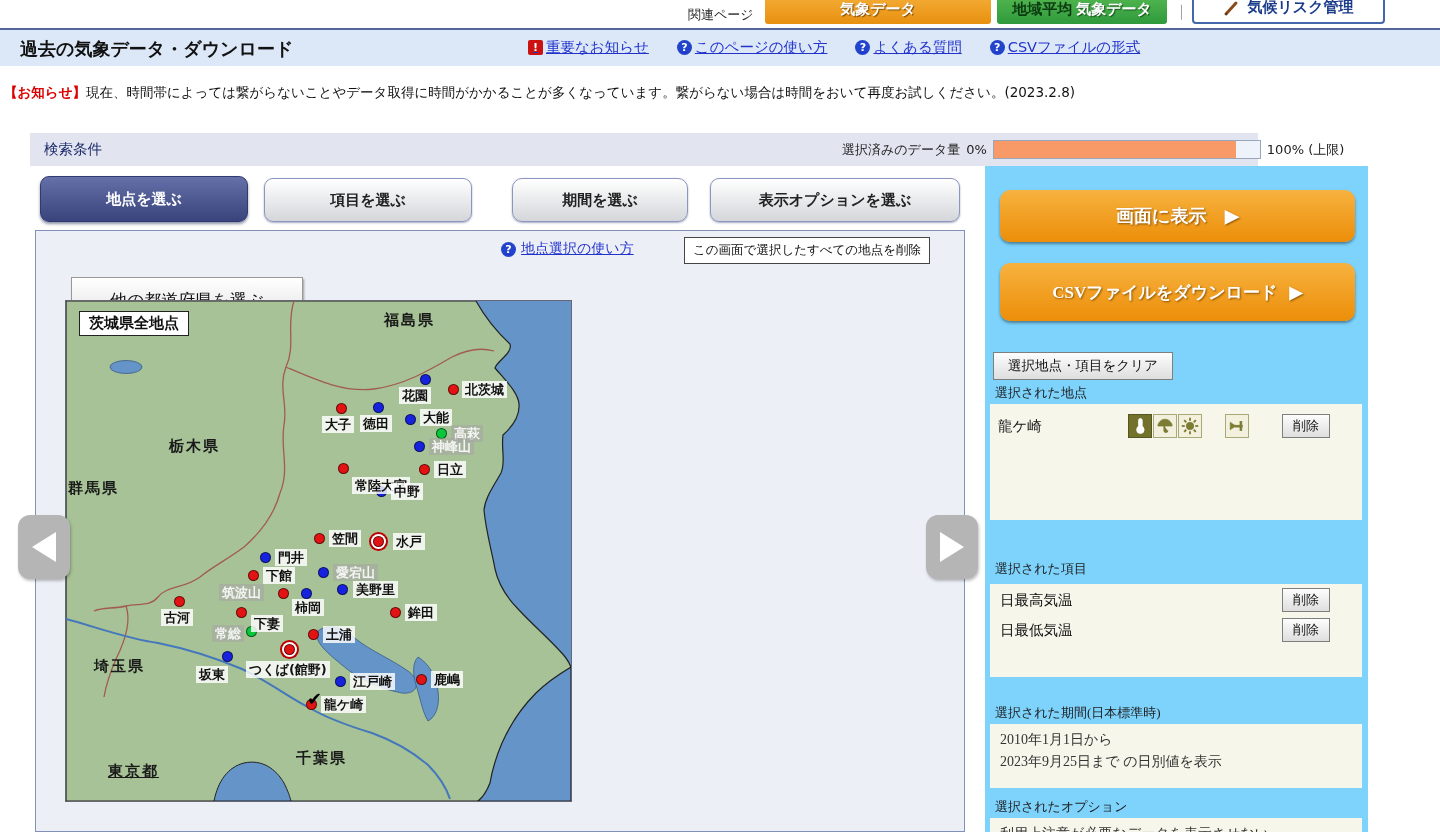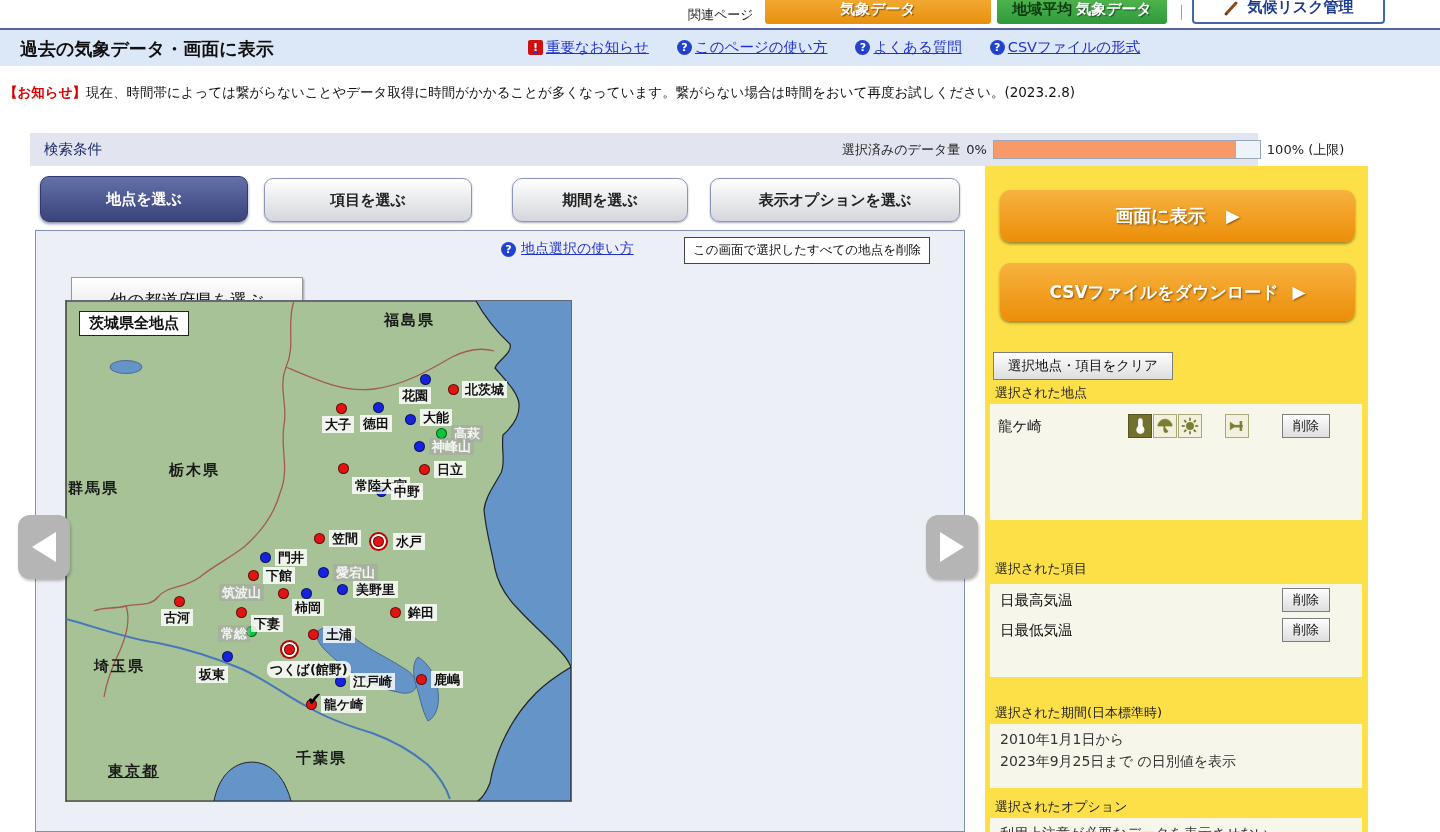--- a/index.html
+++ b/index.html
@@ -82,21 +82,21 @@
 
   .nav-arrow{position:absolute;width:52px;height:64px;background:#b5b5b5;border-radius:12px;
              display:flex;align-items:center;justify-content:center;cursor:pointer;z-index:5;
              box-shadow:1px 2px 3px rgba(0,0,0,.25);}
   .nav-arrow .tri-left{width:0;height:0;border-top:15px solid transparent;border-bottom:15px solid transparent;border-right:24px solid #fff;}
   .nav-arrow .tri-right{width:0;height:0;border-top:15px solid transparent;border-bottom:15px solid transparent;border-left:24px solid #fff;}
   .arrow-prev{left:18px;top:515px;}
   .arrow-next{left:926px;top:515px;}
 
   
-  .right-panel{position:absolute;left:985px;top:166px;width:383px;height:666px;background:#fde047;}
+  .right-panel{position:absolute;left:985px;top:166px;width:383px;height:666px;background:#7dd3fc;font-family:Liberation Serif, serif;}
   .btn-orange{position:absolute;left:15px;width:355px;border:none;border-radius:10px;cursor:pointer;
               background:linear-gradient(#f7b23f,#ec8e09);color:#fff;font-weight:bold;font-family:inherit;
               text-shadow:1px 1px 2px #8a5200;box-shadow:0 2px 3px rgba(0,0,0,.4);}
   .btn-display{top:24px;height:52px;font-size:18px;}
   .btn-csv{top:97px;height:58px;font-size:17px;}
   .gray-btn{background:linear-gradient(#fdfdfd,#dedede);border:1px solid #7e7e7e;color:#111;
             font-family:inherit;font-size:13px;cursor:pointer;}
   .clear-btn{position:absolute;left:8px;top:186px;padding:4px 14px;font-size:13.5px;}
   .sel-label{position:absolute;font-size:13px;color:#222;white-space:nowrap;}
   .box{position:absolute;left:5px;width:372px;background:#f7f6eb;}
@@ -137,21 +137,21 @@
     <div class="badge badge-outline">
       <svg width="18" height="18" viewBox="0 0 18 18">
         <path d="M3 15 L13 4" stroke="#8a4a1a" stroke-width="3" stroke-linecap="round"></path>
         <path d="M2 16 L4.5 15.2 L3 13.6 Z" fill="#333"></path>
       </svg>
       <span>気候リスク管理</span>
     </div>
   </div>
 
   <div class="title-bar">
-    <h1 class="page-title">過去の気象データ・画面に表示</h1>
+    <h1 class="page-title">過去の気象データ・ダウンロード</h1>
     <div class="title-links" id="title-links">
         <a class="tlink">
           <span class="licon alert">!</span>
           <span>重要なお知らせ</span>
         </a>
         <a class="tlink">
           <span class="licon question">?</span>
           <span>このページの使い方</span>
         </a>
         <a class="tlink">
@@ -206,21 +206,21 @@
         <path d="M352,356 C362,362 370,374 372,390 C374,404 370,416 362,420 C356,410 354,396 350,384 C347,374 346,362 352,356 Z" fill="#6494c8" stroke="#3a5a88" stroke-width="0.8"></path>
         <ellipse cx="60" cy="66" rx="16" ry="6.5" fill="#6494c8" stroke="#3a5a88" stroke-width="0.8"></ellipse>
         <path d="M228,0 C220,22 230,45 220,66 C212,86 222,104 218,124 C214,148 224,168 214,192 C208,214 194,232 178,246 C162,258 146,266 134,276 C118,288 102,284 92,296 C84,306 72,302 60,305 C48,308 36,306 28,310" fill="none" stroke="#a25c4f" stroke-width="1.3"></path>
         <path d="M220,66 C248,78 278,92 308,88 C338,84 362,70 386,56 C400,49 414,46 428,50" fill="none" stroke="#a25c4f" stroke-width="1.3"></path>
         <path d="M60,305 C66,322 58,342 50,358 C44,372 40,384 38,396" fill="none" stroke="#a25c4f" stroke-width="1.3"></path>
         <path d="M0,318 C30,326 62,338 92,342 C122,348 152,358 176,368 C202,380 222,396 242,406 C262,418 286,426 306,432 C328,440 348,452 362,464 C372,474 380,486 384,498" fill="none" stroke="#4477bb" stroke-width="2"></path>
       </svg>
       <div class="map-title">茨城県全地点</div>
       <div id="map-overlay">
           <div class="pref-label" style="left: 318px; top: 10px;">福島県</div>
-          <div class="pref-label" style="left: 103px; top: 136px; margin-top: 24px;">栃木県</div>
+          <div class="pref-label" style="left: 103px; top: 136px;">栃木県</div>
           <div class="pref-label" style="left: 2px; top: 178px;">群馬県</div>
           <div class="pref-label" style="left: 28px; top: 356px;">埼玉県</div>
           <div class="pref-label" style="left: 42px; top: 461px; text-decoration: underline;">東京都</div>
           <div class="pref-label" style="left: 230px; top: 448px;">千葉県</div>
           <div class="st-dot blue" style="left: 354px; top: 73px;"></div>
           <div class="st-label" style="left: 333px; top: 86px;">花園</div>
           <div class="st-dot red" style="left: 382px; top: 83px;"></div>
           <div class="st-label" style="left: 396px; top: 80px;">北茨城</div>
           <div class="st-dot red" style="left: 270px; top: 102px;"></div>
           <div class="st-label" style="left: 256px; top: 115px;">大子</div>
@@ -254,25 +254,25 @@
           <div class="st-label" style="left: 287px; top: 280px;">美野里</div>
           <div class="st-dot blue" style="left: 235px; top: 287px;"></div>
           <div class="st-label" style="left: 226px; top: 298px;">柿岡</div>
           <div class="st-dot red" style="left: 108px; top: 295px;"></div>
           <div class="st-label" style="left: 95px; top: 308px;">古河</div>
           <div class="st-dot red" style="left: 170px; top: 306px;"></div>
           <div class="st-label" style="left: 185px; top: 314px;">下妻</div>
           <div class="st-dot red" style="left: 324px; top: 306px;"></div>
           <div class="st-label" style="left: 339px; top: 303px;">鉾田</div>
           <div class="st-dot green" style="left: 180px; top: 325px;"></div>
-          <div class="st-label ghost" style="left: 152px; top: 324px;">常総</div>
+          <div class="st-label ghost" style="left: 146px; top: 324px;">常総</div>
           <div class="st-dot red" style="left: 242px; top: 328px;"></div>
           <div class="st-label" style="left: 257px; top: 325px;">土浦</div>
           <div class="st-dot red ring" style="left: 218px; top: 343px;"></div>
-          <div class="st-label" style="left: 201px; top: 360px; border-radius: 7px;">つくば(館野)</div>
+          <div class="st-label" style="left: 180px; top: 360px;">つくば(館野)</div>
           <div class="st-dot blue" style="left: 156px; top: 350px;"></div>
           <div class="st-label" style="left: 130px; top: 365px;">坂東</div>
           <div class="st-dot blue" style="left: 269px; top: 375px;"></div>
           <div class="st-label" style="left: 284px; top: 372px;">江戸崎</div>
           <div class="st-dot red" style="left: 350px; top: 373px;"></div>
           <div class="st-label" style="left: 365px; top: 370px;">鹿嶋</div>
           <div class="st-dot red" style="left: 240px; top: 398px;"></div>
           <div class="st-label" style="left: 255px; top: 395px;">龍ケ崎</div>
           <div class="st-check" style="left: 241px; top: 389px;">✔</div>
         </div>

